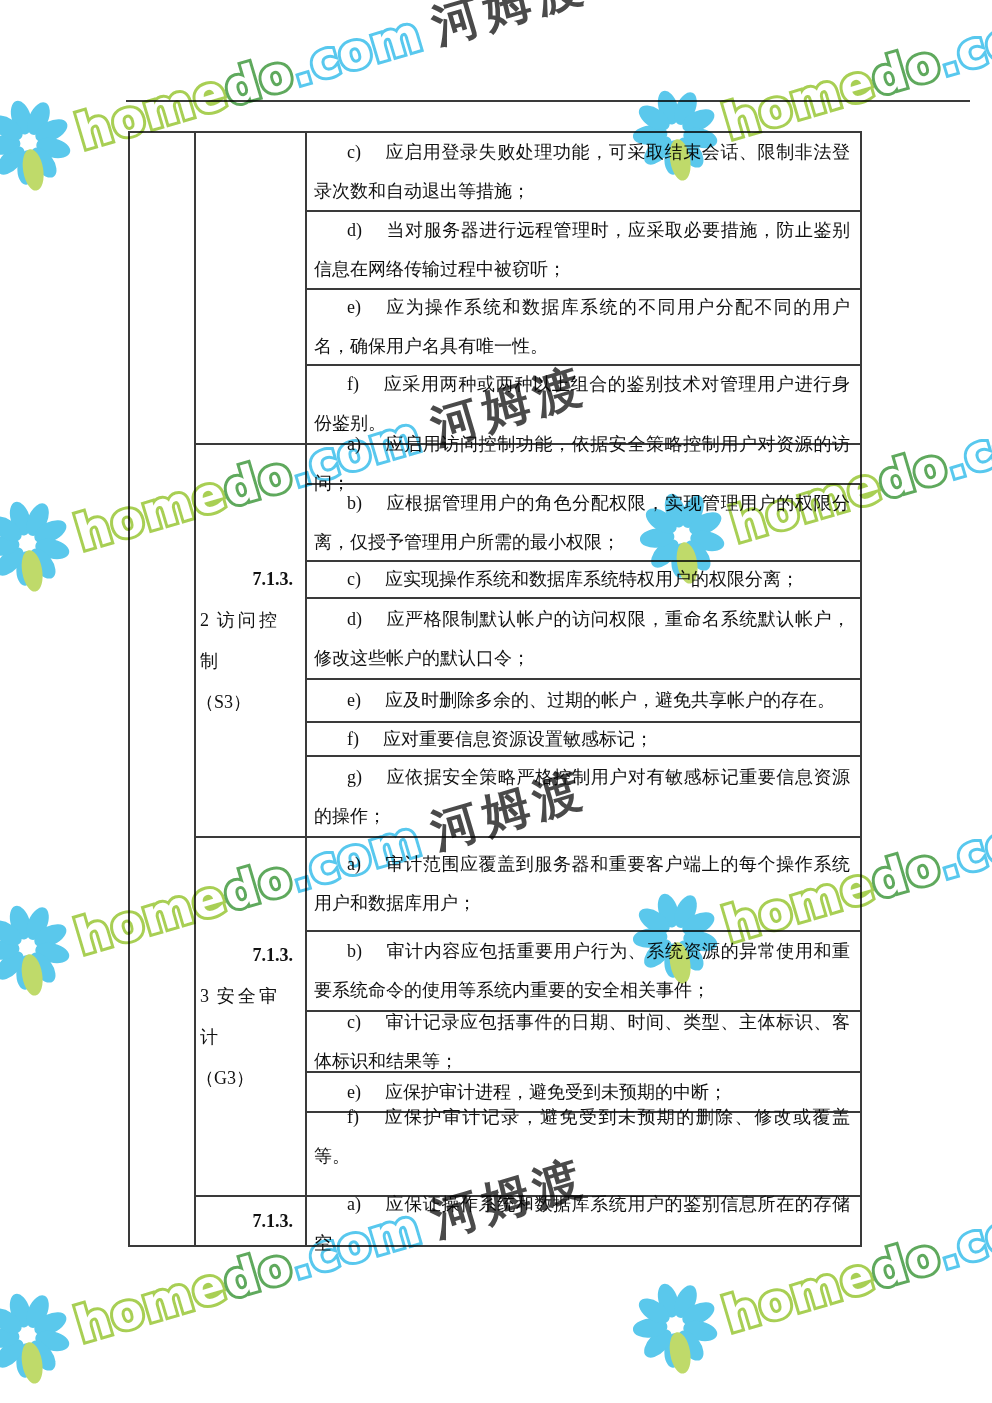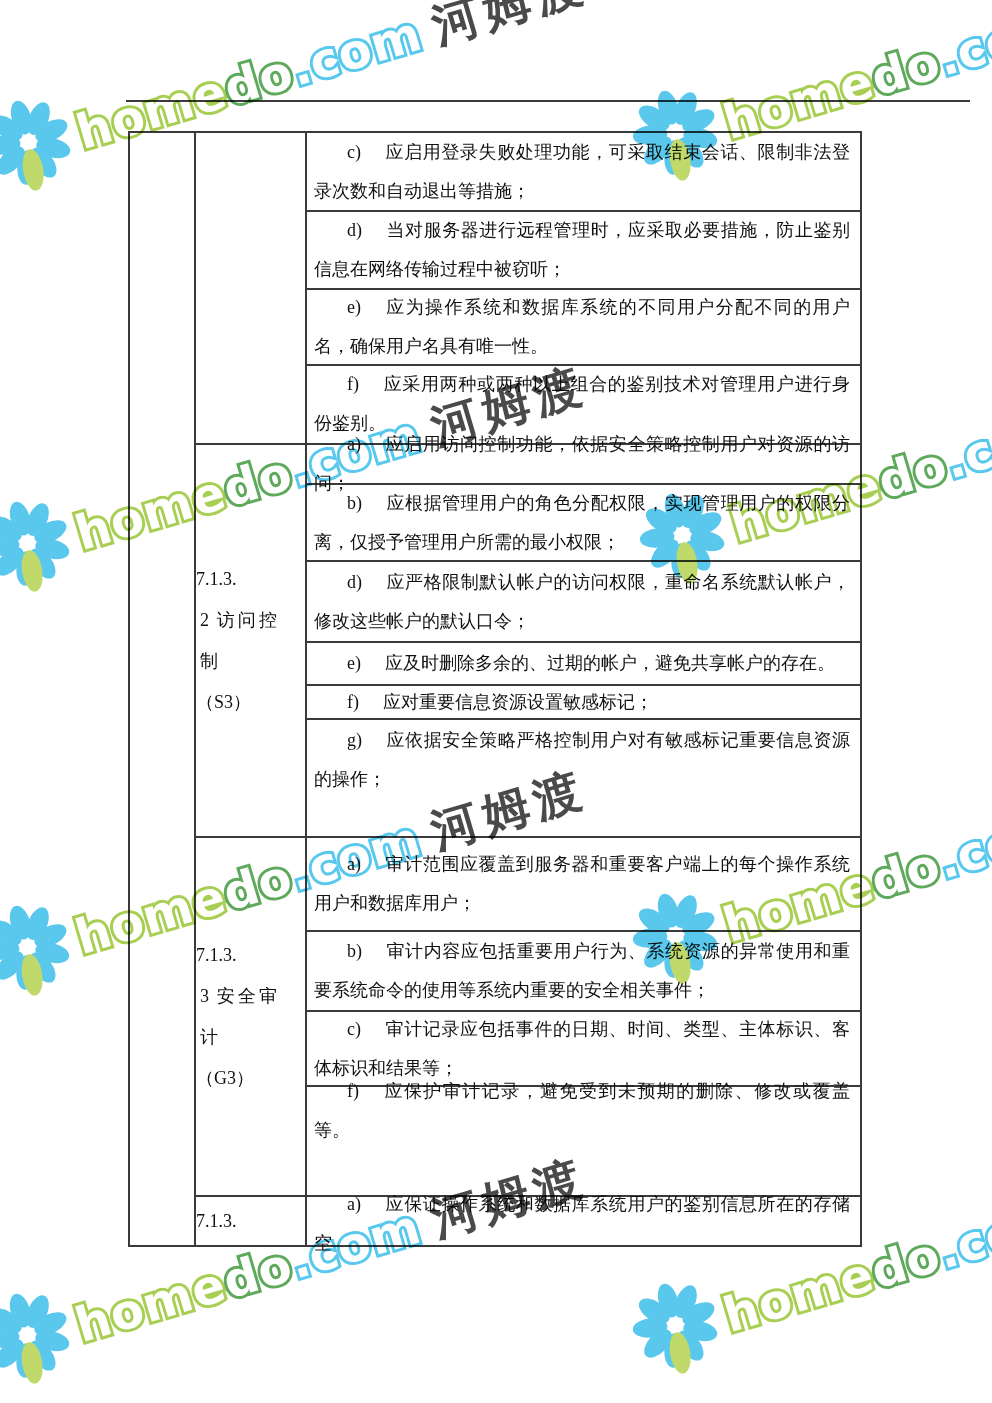--- a/index.html
+++ b/index.html
@@ -18,21 +18,21 @@
   }
   .col1{width:66px;flex:0 0 66px;border-right:2px solid #3a3a3a;box-sizing:border-box;}
   .sections{flex:1;display:flex;flex-direction:column;}
   .section{display:flex;border-bottom:2px solid #3a3a3a;box-sizing:border-box;}
   .section:last-child{border-bottom:none;}
   .label-cell{
     width:111px;flex:0 0 111px;border-right:2px solid #3a3a3a;box-sizing:border-box;
     display:flex;flex-direction:column;justify-content:center;
     font-size:18px;line-height:41px;
   }
-  .lab-1{text-align:left;padding-right:12px;}
+  .lab-1{text-align:right;padding-right:12px;font-weight:bold;}
   .lab-2{padding:0 28px 0 4px;text-align:justify;text-align-last:justify;}
   .lab-3{}
   .items{flex:1;display:flex;flex-direction:column;}
   .row{
     border-bottom:2px solid #3a3a3a;box-sizing:border-box;
     display:flex;flex-direction:column;justify-content:center;
   }
   .row:last-child{border-bottom:none;}
   .cell-text{
     margin:0;padding:0 10px 0 7px;font-size:18px;line-height:39px;
@@ -111,20 +111,23 @@
         <div class="lab-2">2 访问控制</div>
         <div class="lab-3">（S3）</div>
       </div>
       <div class="items">
         <div class="row" style="height:40px">
           <p class="cell-text"><span class="item-tag">a)</span><span>应启用访问控制功能，依据安全策略控制用户对资源的访问；</span></p>
         </div>
         <div class="row" style="height:77px">
           <p class="cell-text"><span class="item-tag">b)</span><span>应根据管理用户的角色分配权限，实现管理用户的权限分离，仅授予管理用户所需的最小权限；</span></p>
         </div>
+        <div class="row" style="height:37px">
+          <p class="cell-text"><span class="item-tag">c)</span><span>应实现操作系统和数据库系统特权用户的权限分离；</span></p>
+        </div>
         <div class="row" style="height:81px">
           <p class="cell-text"><span class="item-tag">d)</span><span>应严格限制默认帐户的访问权限，重命名系统默认帐户，修改这些帐户的默认口令；</span></p>
         </div>
         <div class="row" style="height:43px">
           <p class="cell-text"><span class="item-tag">e)</span><span>应及时删除多余的、过期的帐户，避免共享帐户的存在。</span></p>
         </div>
         <div class="row" style="height:34px">
           <p class="cell-text"><span class="item-tag">f)</span><span>应对重要信息资源设置敏感标记；</span></p>
         </div>
         <div class="row" style="height:79px">
@@ -139,22 +142,25 @@
         <div class="lab-2">3 安全审计</div>
         <div class="lab-3">（G3）</div>
       </div>
       <div class="items">
         <div class="row" style="height:94px">
           <p class="cell-text"><span class="item-tag">a)</span><span>审计范围应覆盖到服务器和重要客户端上的每个操作系统用户和数据库用户；</span></p>
         </div>
         <div class="row" style="height:80px">
           <p class="cell-text"><span class="item-tag">b)</span><span>审计内容应包括重要用户行为、系统资源的异常使用和重要系统命令的使用等系统内重要的安全相关事件；</span></p>
         </div>
-        <div class="row" style="height:75px">
+        <div class="row" style="height:61px">
           <p class="cell-text"><span class="item-tag">c)</span><span>审计记录应包括事件的日期、时间、类型、主体标识、客体标识和结果等；</span></p>
+        </div>
+        <div class="row" style="height:40px">
+          <p class="cell-text"><span class="item-tag">e)</span><span>应保护审计进程，避免受到未预期的中断；</span></p>
         </div>
         <div class="row" style="height:48px">
           <p class="cell-text"><span class="item-tag">f)</span><span>应保护审计记录，避免受到未预期的删除、修改或覆盖等。</span></p>
         </div>
       </div>
     </div>
 
     <div class="section" style="height:48px">
       <div class="label-cell">
         <div class="lab-1">7.1.3.</div>

